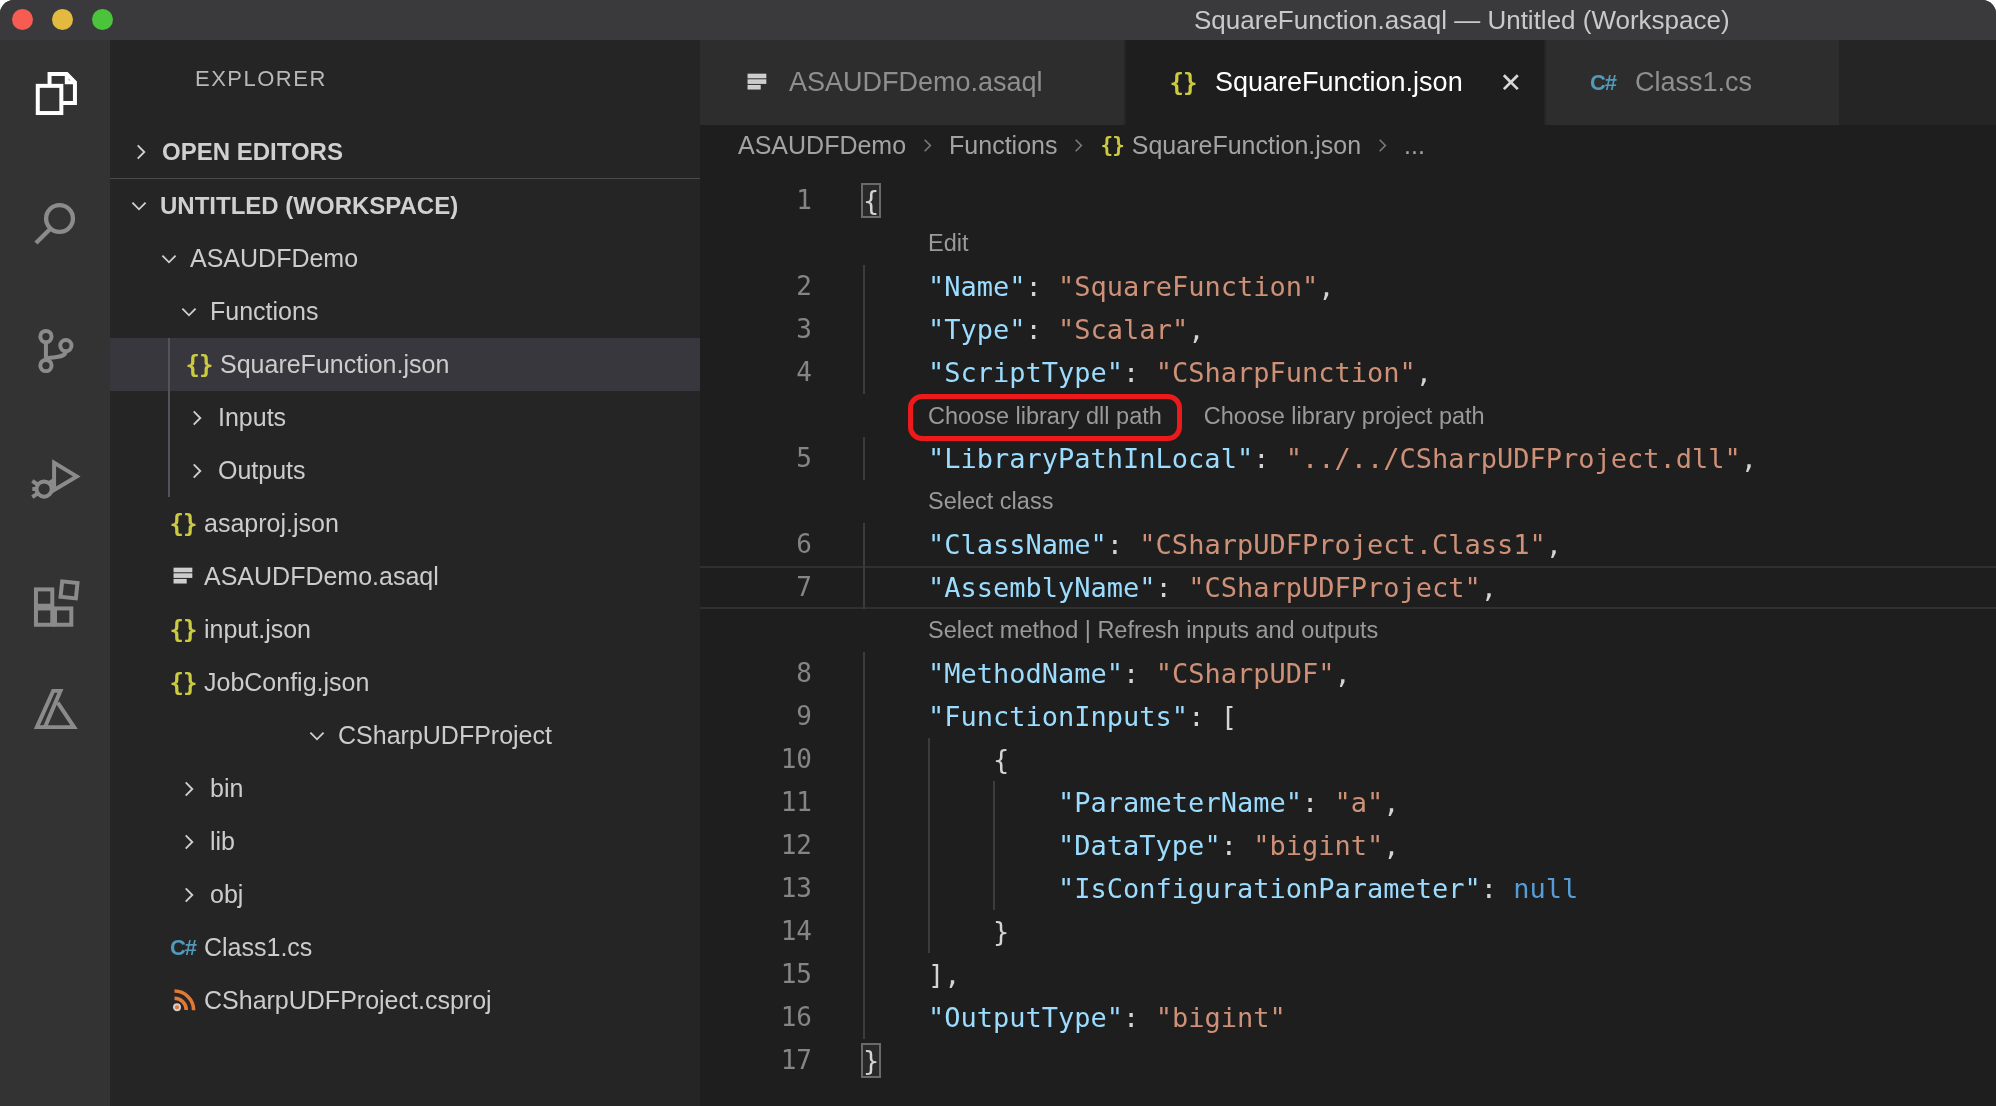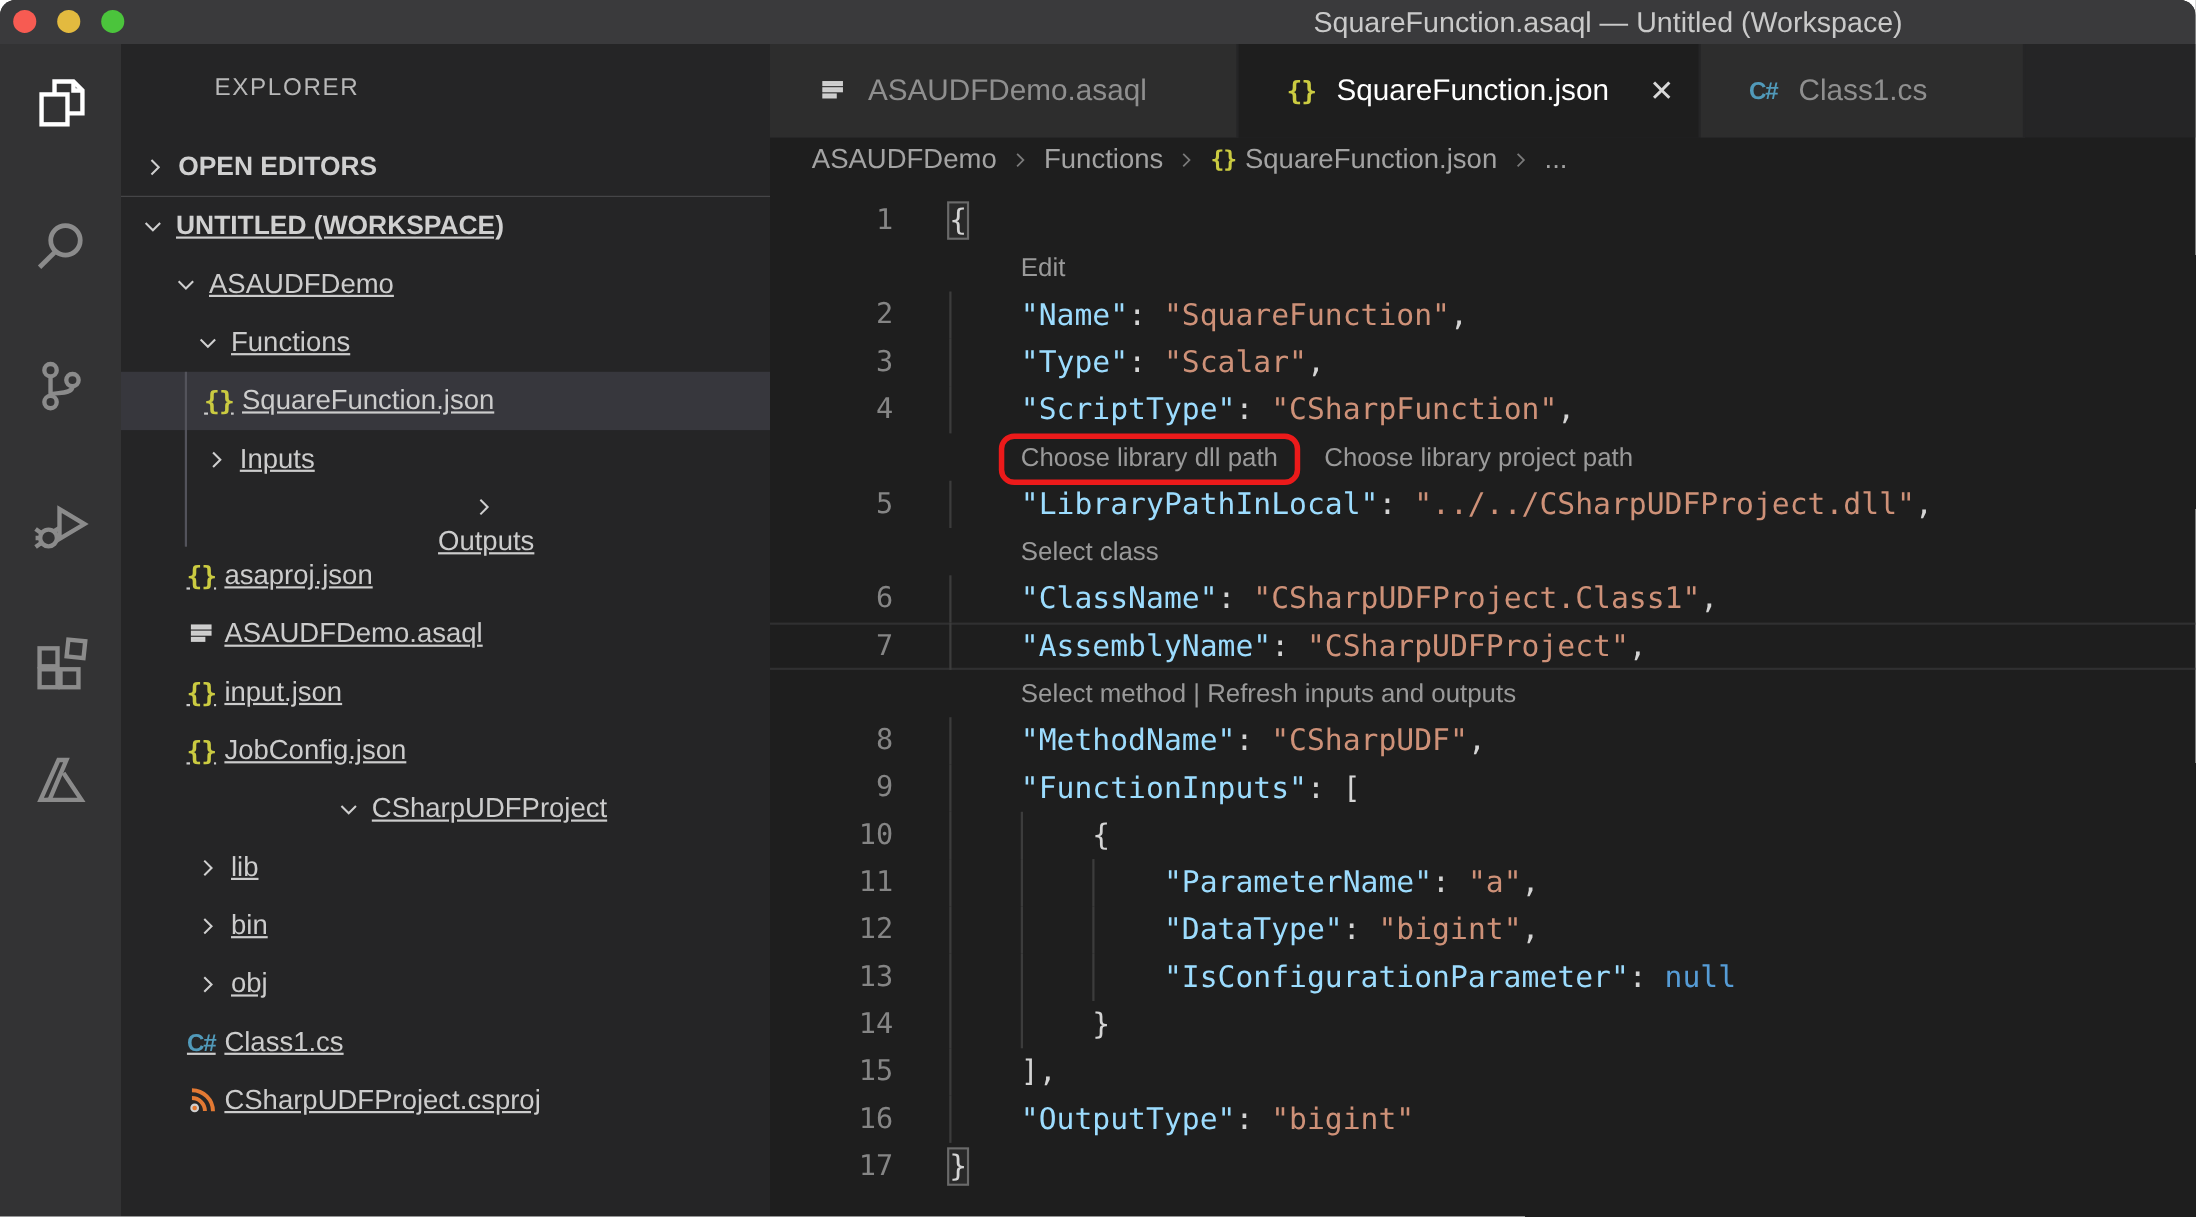--- a/index.html
+++ b/index.html
@@ -11,21 +11,21 @@
   .light.red{background:#f75b52;} .light.yellow{background:#e3ba3f;} .light.green{background:#4bc43c;}
   .wtitle{position:absolute;left:1194px;top:0;line-height:40px;font-size:26px;color:#c9c9c9;font-weight:500;white-space:nowrap;}
   
   .activitybar{position:absolute;top:40px;left:0;width:110px;bottom:0;background:#333334;}
   .ab-item{position:absolute;left:23px;width:64px;height:64px;display:flex;align-items:center;justify-content:center;}
   .ab-item svg{width:58px;height:58px;}
   
   .sidebar{position:absolute;top:40px;left:110px;width:590px;bottom:0;background:#252526;color:#cccccc;overflow:hidden;}
   .sb-title{padding:26px 0 0 44px;height:44px;font-size:22px;letter-spacing:1.5px;color:#b8b8b8;margin-left:41px;}
   .oe-row{height:52px;margin-top:16px;display:flex;align-items:center;padding-left:14px;font-weight:700;font-size:24px;color:#d0d0d0;border-bottom:1px solid #4a4a4c;}
-  .tree{position:relative;text-decoration:underline;}
+  .tree{position:relative;}
   .trow{position:relative;height:53px;display:flex;align-items:center;font-size:25px;color:#cccccc;white-space:nowrap;}
   .trow.selected{background:#37373d;}
   .trow.bold{font-weight:700;font-size:24px;color:#d0d0d0;}
   .chevbox{width:34px;height:34px;display:flex;align-items:center;justify-content:center;flex:none;}
   .chevbox svg{width:22px;height:22px;stroke:#cfcfcf;stroke-width:1.7;fill:none;}
   .chev-down svg{transform:rotate(90deg);}
   .tlabel{margin-left:4px;}
   .tree-guide{position:absolute;left:58px;width:2px;background:#53535b;}
   .ic-json{font-family:"DejaVu Sans Mono",monospace;font-weight:700;font-size:24px;color:#cbcb41;letter-spacing:-1px;}
   .ic-cs{font-weight:700;font-size:22px;color:#519aba;letter-spacing:-1px;}
@@ -155,21 +155,21 @@
           <span class="tlabel">SquareFunction.json</span>
         </div>
         <div class="trow" style="padding-left: 70px;">
           <span class="chevbox ">
             <svg viewBox="0 0 20 20">
               <path d="M7 4 L13 10 L7 16"></path>
             </svg>
           </span>
           <span class="tlabel">Inputs</span>
         </div>
-        <div class="trow" style="padding-left: 70px; flex-direction: column;">
+        <div class="trow" style="padding-left: 70px;">
           <span class="chevbox ">
             <svg viewBox="0 0 20 20">
               <path d="M7 4 L13 10 L7 16"></path>
             </svg>
           </span>
           <span class="tlabel">Outputs</span>
         </div>
         <div class="trow" style="padding-left: 56px;">
           <span class="chevbox ic-json">{}</span>
           <span class="tlabel">asaproj.json</span>
@@ -199,29 +199,29 @@
             </svg>
           </span>
           <span class="tlabel">CSharpUDFProject</span>
         </div>
         <div class="trow" style="padding-left: 62px;">
           <span class="chevbox ">
             <svg viewBox="0 0 20 20">
               <path d="M7 4 L13 10 L7 16"></path>
             </svg>
           </span>
-          <span class="tlabel">lib</span>
+          <span class="tlabel">bin</span>
         </div>
         <div class="trow" style="padding-left: 62px;">
           <span class="chevbox ">
             <svg viewBox="0 0 20 20">
               <path d="M7 4 L13 10 L7 16"></path>
             </svg>
           </span>
-          <span class="tlabel">bin</span>
+          <span class="tlabel">lib</span>
         </div>
         <div class="trow" style="padding-left: 62px;">
           <span class="chevbox ">
             <svg viewBox="0 0 20 20">
               <path d="M7 4 L13 10 L7 16"></path>
             </svg>
           </span>
           <span class="tlabel">obj</span>
         </div>
         <div class="trow" style="padding-left: 56px;">

